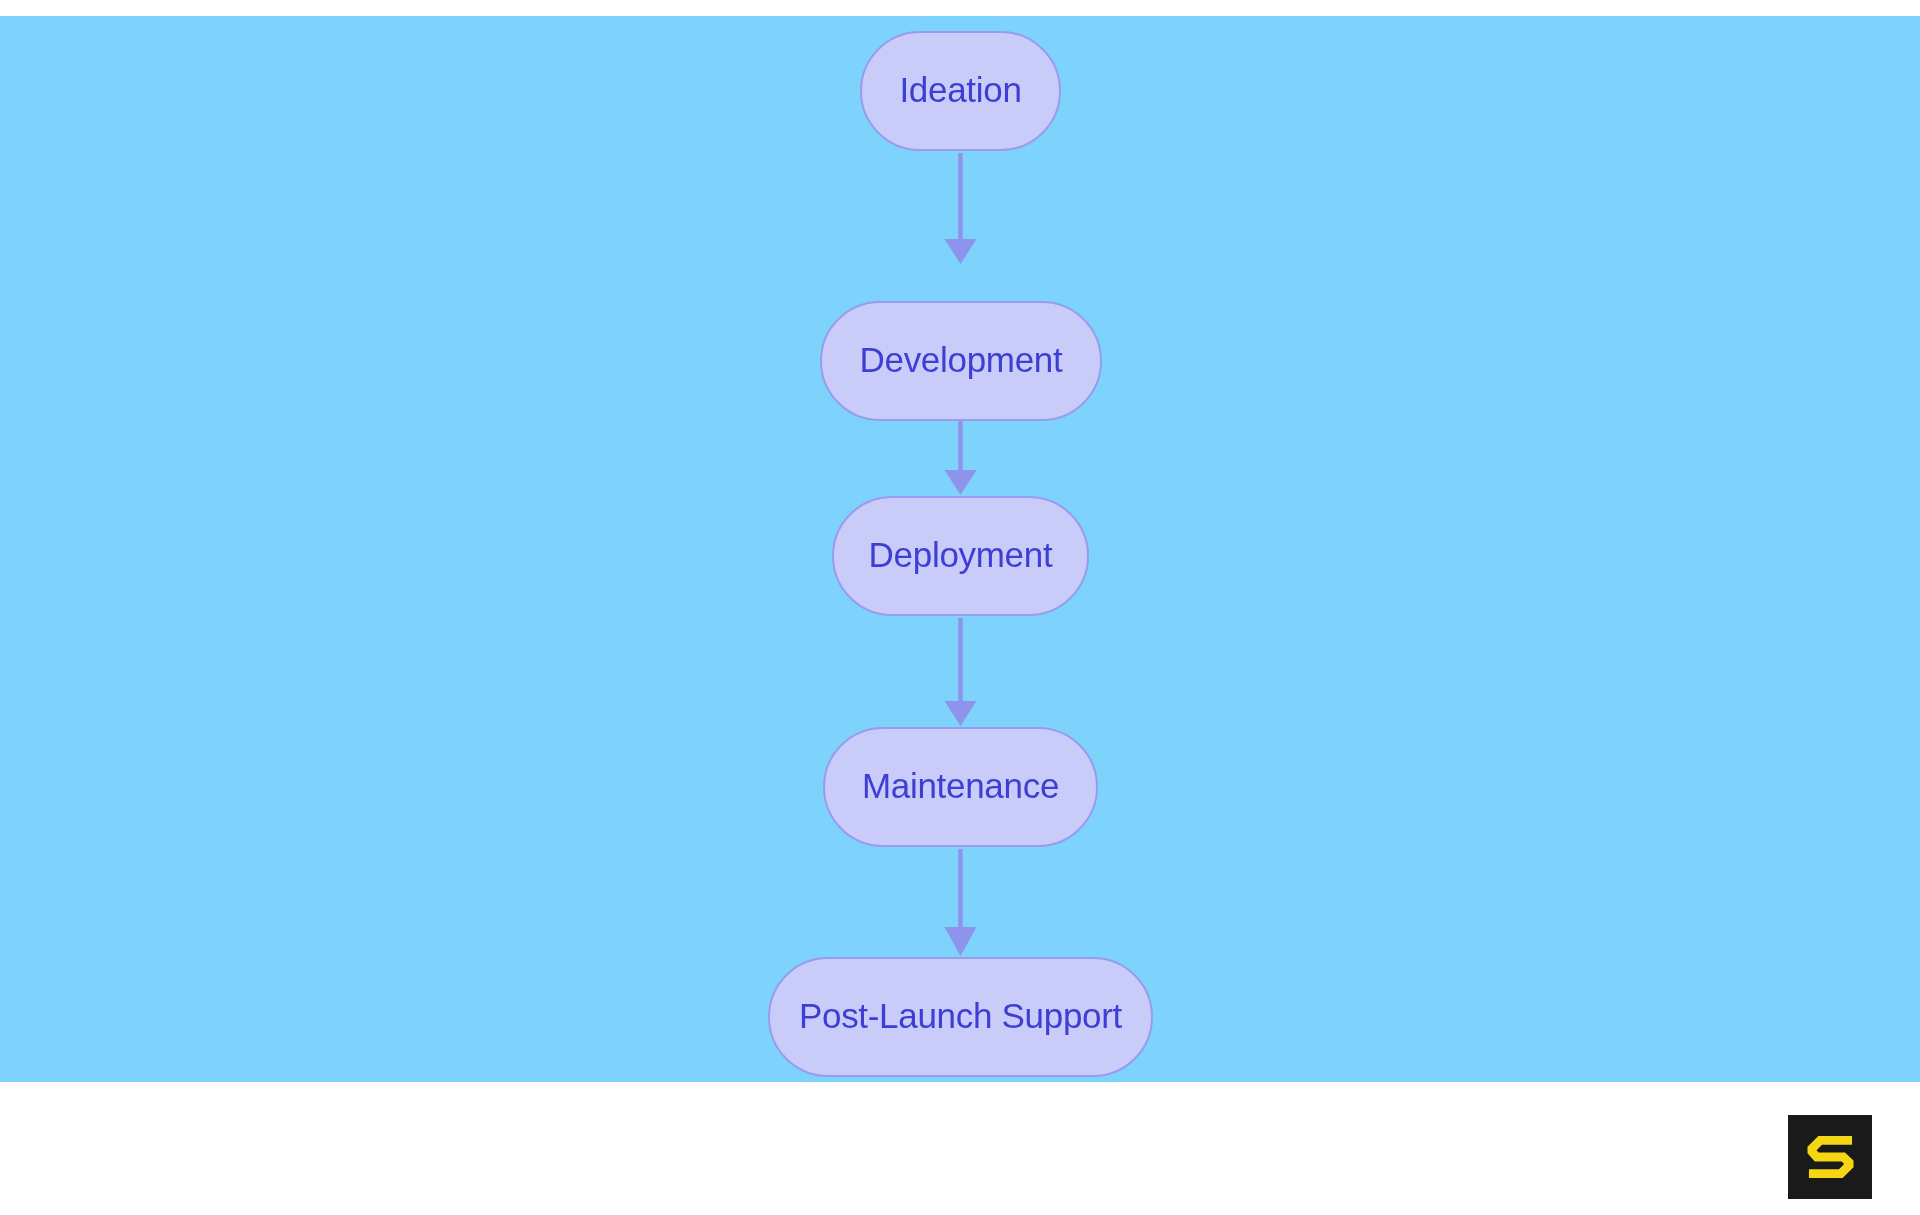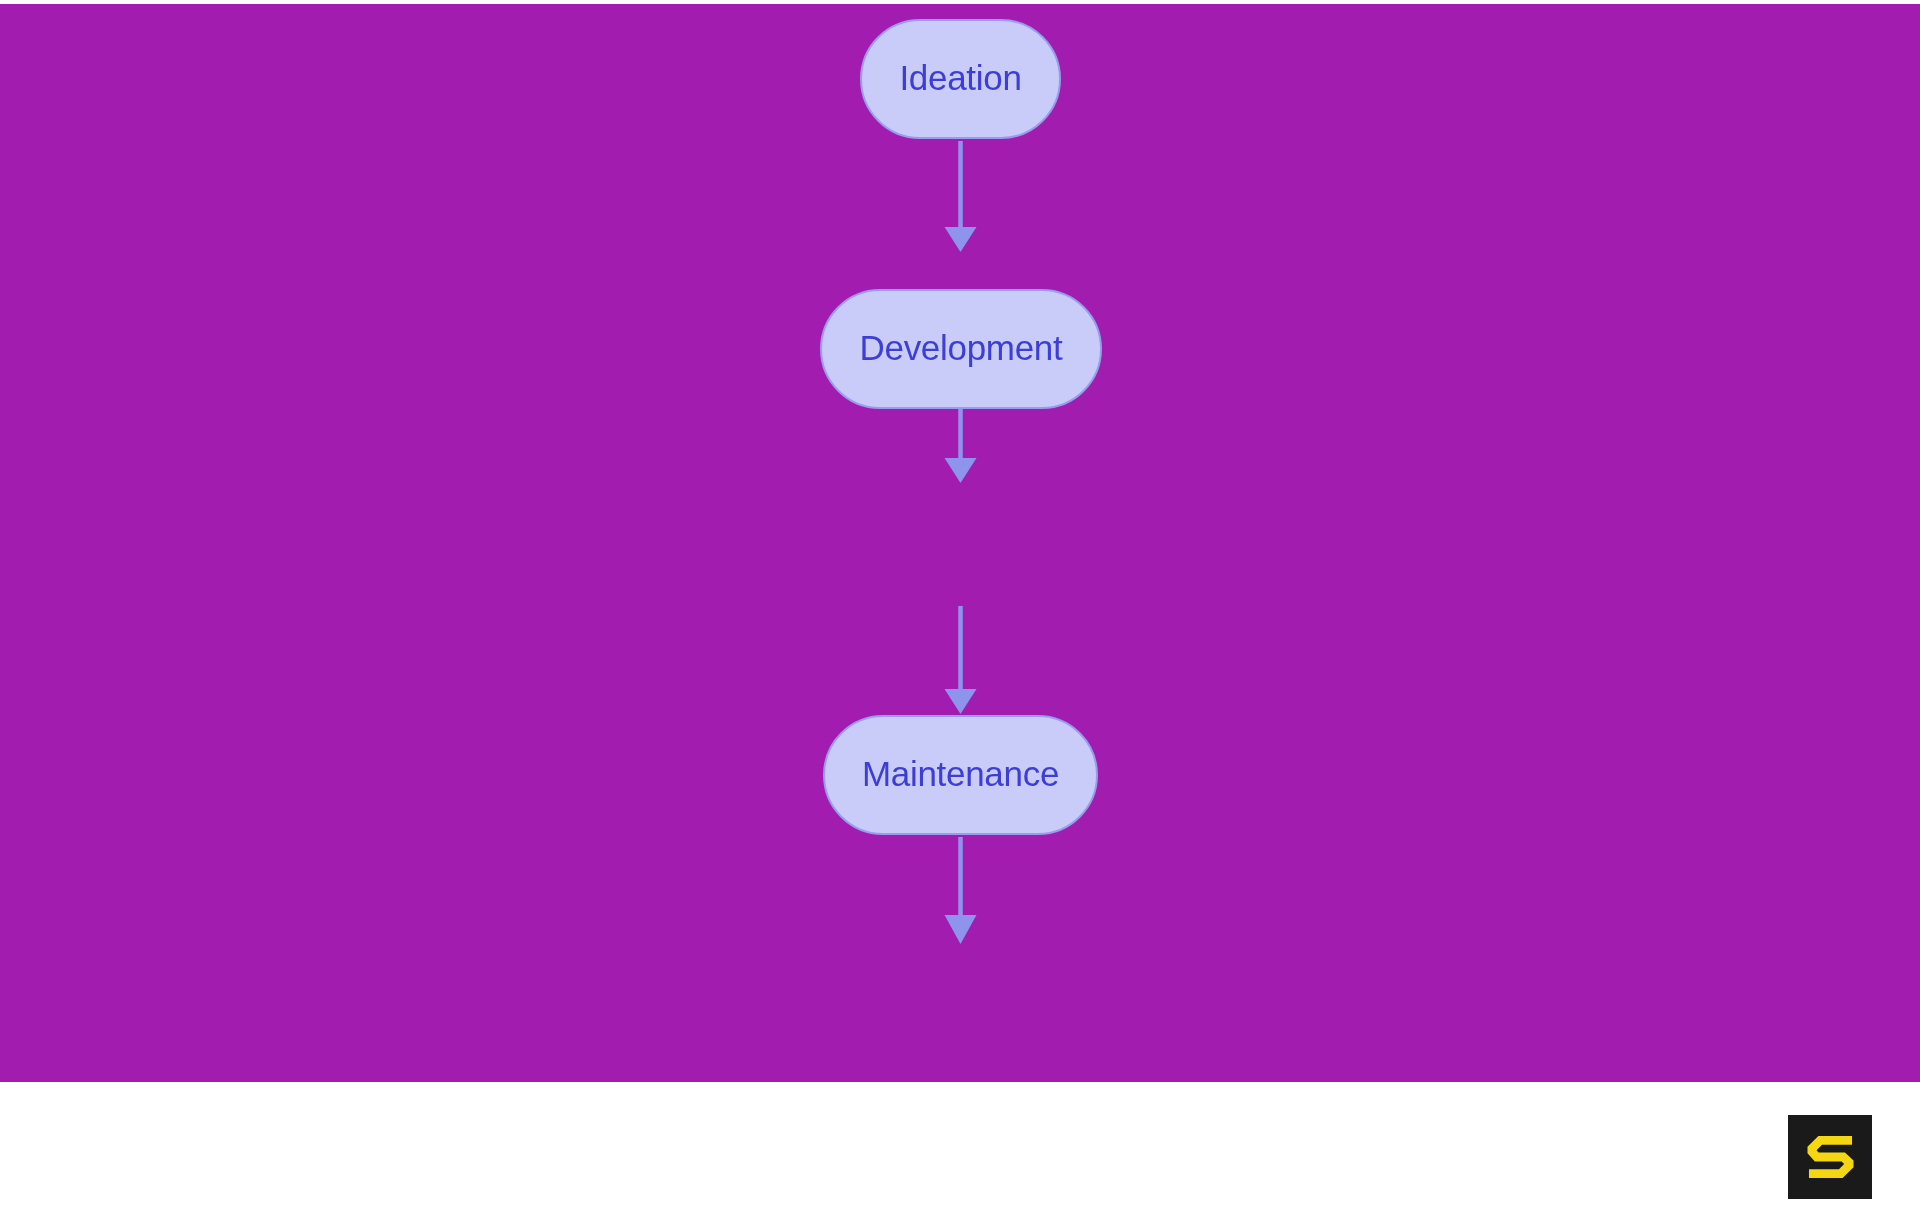--- a/index.html
+++ b/index.html
@@ -11,24 +11,24 @@
     background: #ffffff;
     font-family: "Liberation Sans", sans-serif;
   }
   .stage {
     position: relative;
     width: 1920px;
     height: 1215px;
   }
   .canvas {
     position: absolute;
-    left: 0; top: 4px;
+    left: 0; top: 16px;
     width: 1920px;
     height: 1082px;
-    background: #a21caf;
+    background: #7dd3fc;
   }
   .edges-svg {
     position: absolute;
     left: 0; top: 0;
     width: 1920px;
     height: 1082px;
     display: block;
   }
   .node {
     position: absolute;
@@ -103,25 +103,31 @@
     </svg>
 
     <div class="node" id="node-0">
       <span class="label">Ideation</span>
     </div>
 
     <div class="node" id="node-1">
       <span class="label">Development</span>
     </div>
 
+    <div class="node" id="node-2">
+      <span class="label">Deployment</span>
+    </div>
 
     <div class="node" id="node-3">
       <span class="label">Maintenance</span>
     </div>
 
+    <div class="node" id="node-4">
+      <span class="label">Post-Launch Support</span>
+    </div>
 
   </div>
 
   <div class="footer">
     <div class="logo-badge">
       <svg width="47" height="47" viewBox="0 0 48 48">
         <path d="M 46 6.5 L 13.5 6.5 L 5 15 L 5 18 L 10 23.5 L 37 23.5 L 43 29 L 43 32 L 34.5 40.5 L 2 40.5" fill="none" stroke="#F4D712" stroke-width="9" stroke-linejoin="miter" stroke-linecap="butt"></path>
       </svg>
     </div>
   </div>

